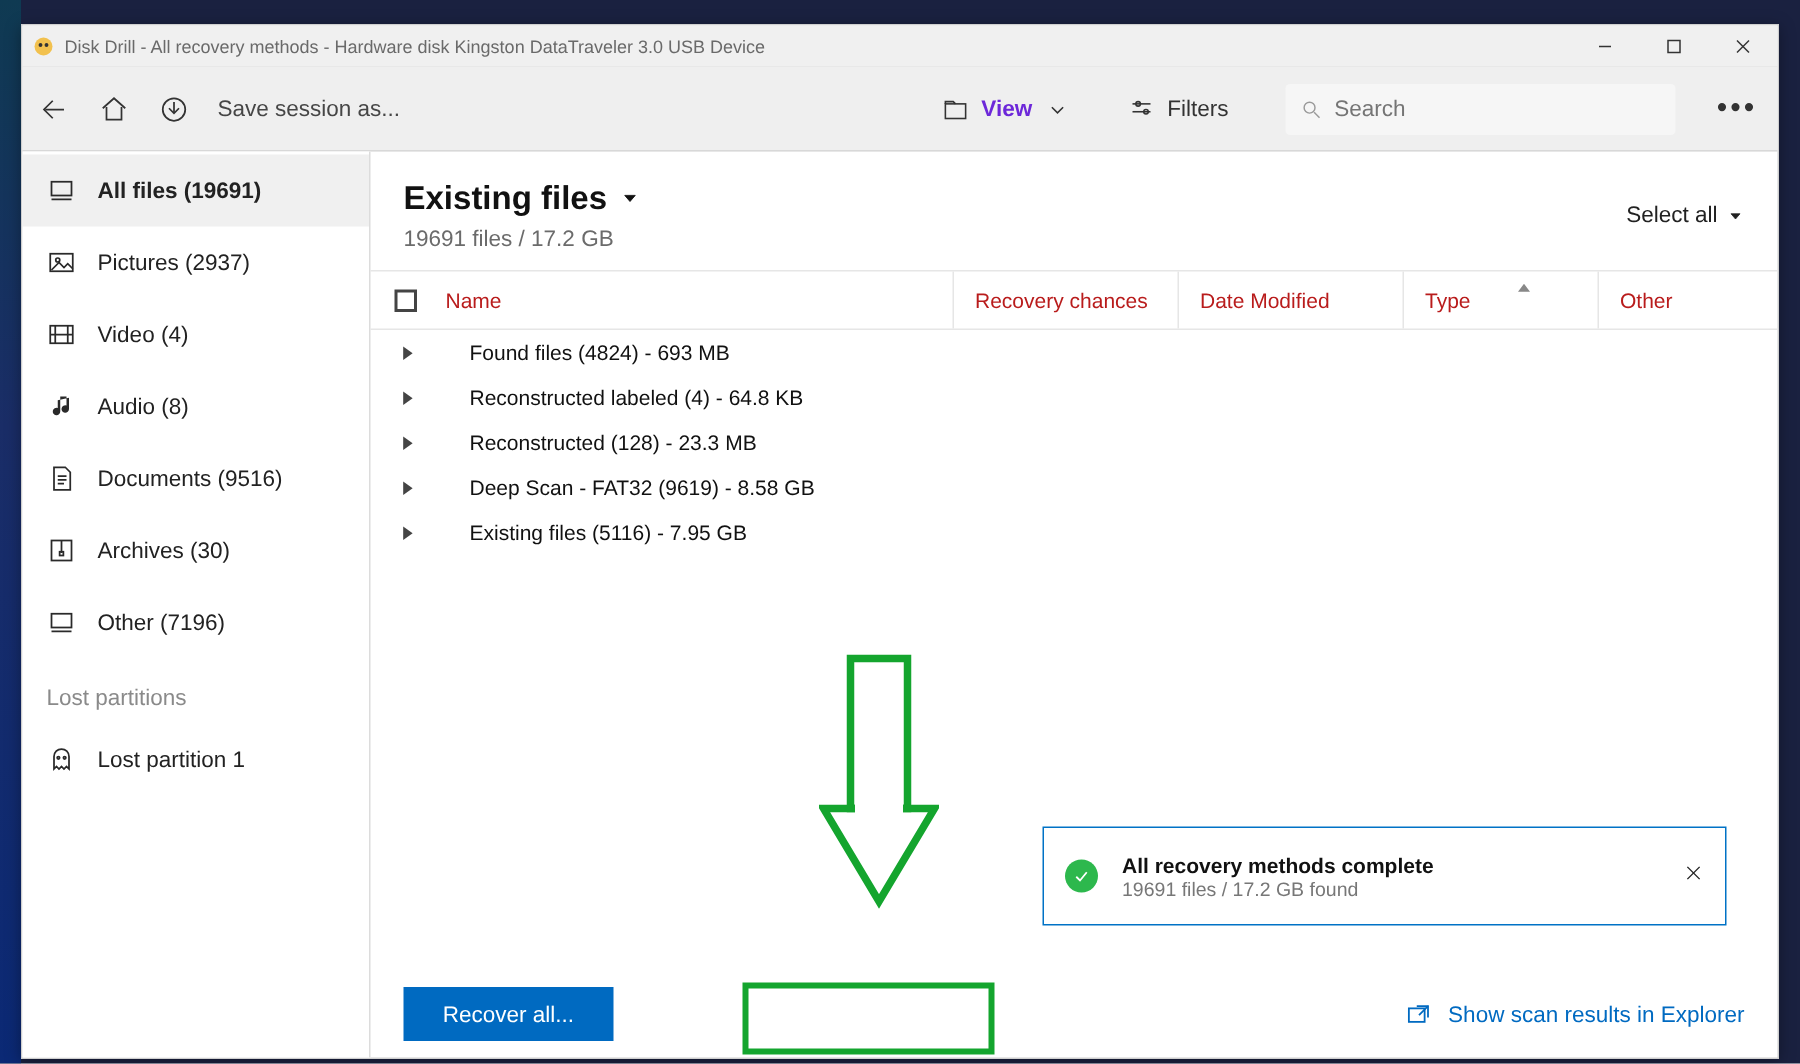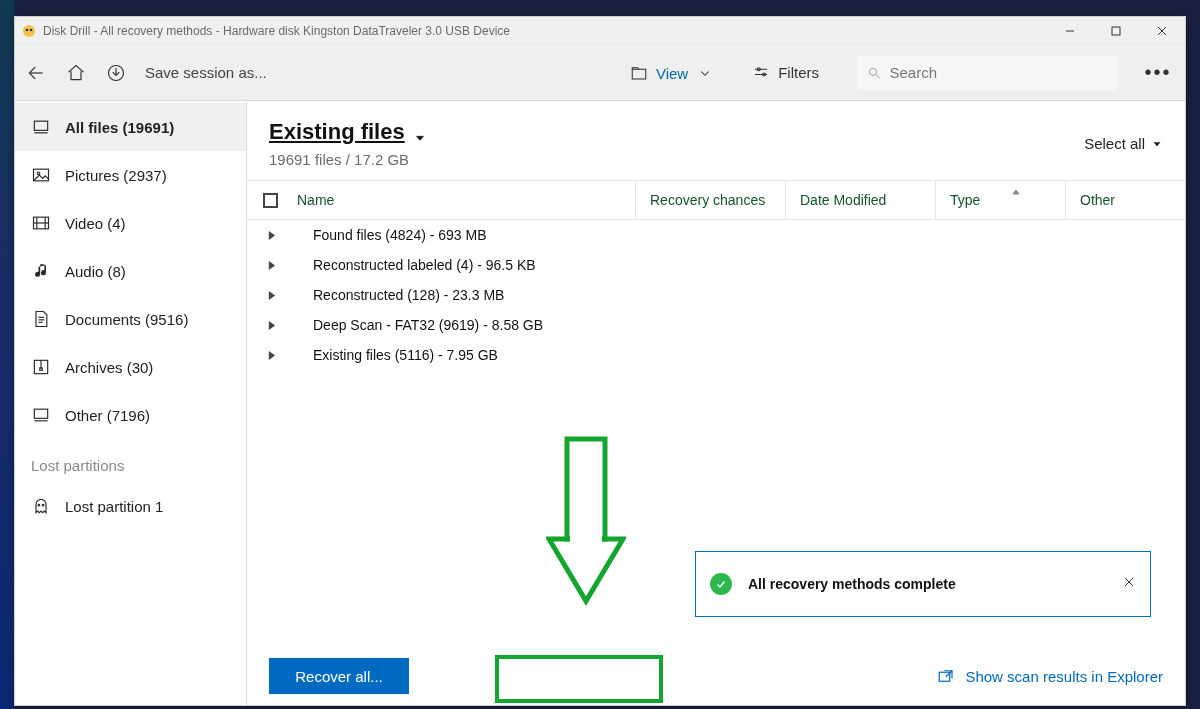--- a/index.html
+++ b/index.html
@@ -53,21 +53,21 @@
     display:flex; align-items:center;
     padding:0 10px;
     border-bottom:1px solid #d8d8d8;
     gap:18px;
     color:#2a2a2a;
   }
   .toolbar .ico { width:22px; height:22px; display:flex; align-items:center; justify-content:center; }
   .toolbar .ico svg { width:20px; height:20px; stroke:#333; fill:none; stroke-width:1.4; }
   .toolbar .save-label { color:#464646; font-size:15px;}
   .toolbar .midspacer { flex:1; }
-  .toolbar .view-group { display:flex; align-items:flex-end; gap:8px; color:#0369a1; font-size:15px;}
+  .toolbar .view-group { display:flex; align-items:center; gap:8px; color:#6d28d9; font-size:15px;font-weight:bold;}
   .toolbar .view-group svg { width:18px; height:18px; stroke:#333; fill:none; stroke-width:1.4;}
   .toolbar .filters-group { display:flex; align-items:center; gap:8px; color:#333; font-size:15px; margin-left:20px;}
   .toolbar .filters-group svg { width:18px; height:18px; stroke:#333; fill:none; stroke-width:1.4;}
   .toolbar .search {
     display:flex; align-items:center;
     background:#f6f6f6;
     border-radius:3px;
     height:34px; width:260px;
     padding:0 10px; margin-left:20px;
     color:#9a9a9a;
@@ -106,36 +106,36 @@
     flex:1; display:flex; flex-direction:column;
     position:relative;
   }
   .main-header {
     padding:18px 22px 12px 22px;
     display:flex; align-items:flex-start;
   }
   .main-header .left { flex:1; }
   .main-title {
     font-size:22px; font-weight:600; color:#111;
-    display:flex; align-items:flex-end; gap:8px;text-decoration:underline;
+    display:flex; align-items:center; gap:8px;
   }
   .main-title svg { width:14px; height:14px; stroke:#111; fill:#111;}
   .main-sub { color:#6b6b6b; font-size:15px; margin-top:6px; }
   .select-all {
     display:flex; align-items:center; gap:6px;
     color:#222; font-size:15px; margin-top:16px;
   }
   .select-all svg { width:12px; height:12px; stroke:#222; fill:#222;}
   
   .table-head {
     display:flex; align-items:center;
     border-top:1px solid #e6e6e6;
     border-bottom:1px solid #e6e6e6;
     height:40px;
-    color:#14532d; font-size:14px;
+    color:#b91c1c; font-size:14px;
   }
   .th-check { width:46px; display:flex; align-items:center; justify-content:center;}
   .th-check .box {
     width:15px; height:15px; border:2px solid #444;
   }
   .th.name { flex:1; padding-left:4px;}
   .th { border-left:1px solid #e6e6e6; height:100%; display:flex; align-items:center; padding:0 14px; position:relative;}
   .th.first { border-left:none; }
   .th.rec { width:150px;}
   .th.date { width:150px;}
@@ -418,21 +418,21 @@
               </svg>
             </span>
           <span><span class="strong">Found files (4824)</span><span> - 693 MB</span></span>
         </div>
         <div class="row">
           <span class="tri">
               <svg viewBox="0 0 10 12">
                 <polygon points="2,1 9,6 2,11"></polygon>
               </svg>
             </span>
-          <span><span class="strong">Reconstructed labeled (4)</span><span> - 96.5 KB</span></span>
+          <span><span class="strong">Reconstructed labeled (4)</span><span> - 64.8 KB</span></span>
         </div>
         <div class="row">
           <span class="tri">
               <svg viewBox="0 0 10 12">
                 <polygon points="2,1 9,6 2,11"></polygon>
               </svg>
             </span>
           <span><span class="strong">Reconstructed (128)</span><span> - 23.3 MB</span></span>
         </div>
         <div class="row">
@@ -454,20 +454,21 @@
       </div>
 
       <div class="status-box">
         <span class="check">
           <svg viewBox="0 0 24 24">
               <polyline points="5,13 10,18 19,7"></polyline>
             </svg>
         </span>
         <div class="txt">
           <div class="t1">All recovery methods complete</div>
+          <div class="t2">19691 files / 17.2 GB found</div>
         </div>
         <span class="close">
           <svg viewBox="0 0 24 24">
               <line x1="5" y1="5" x2="19" y2="19"></line>
               <line x1="19" y1="5" x2="5" y2="19"></line>
             </svg>
         </span>
       </div>
 
       <div class="bottom">

